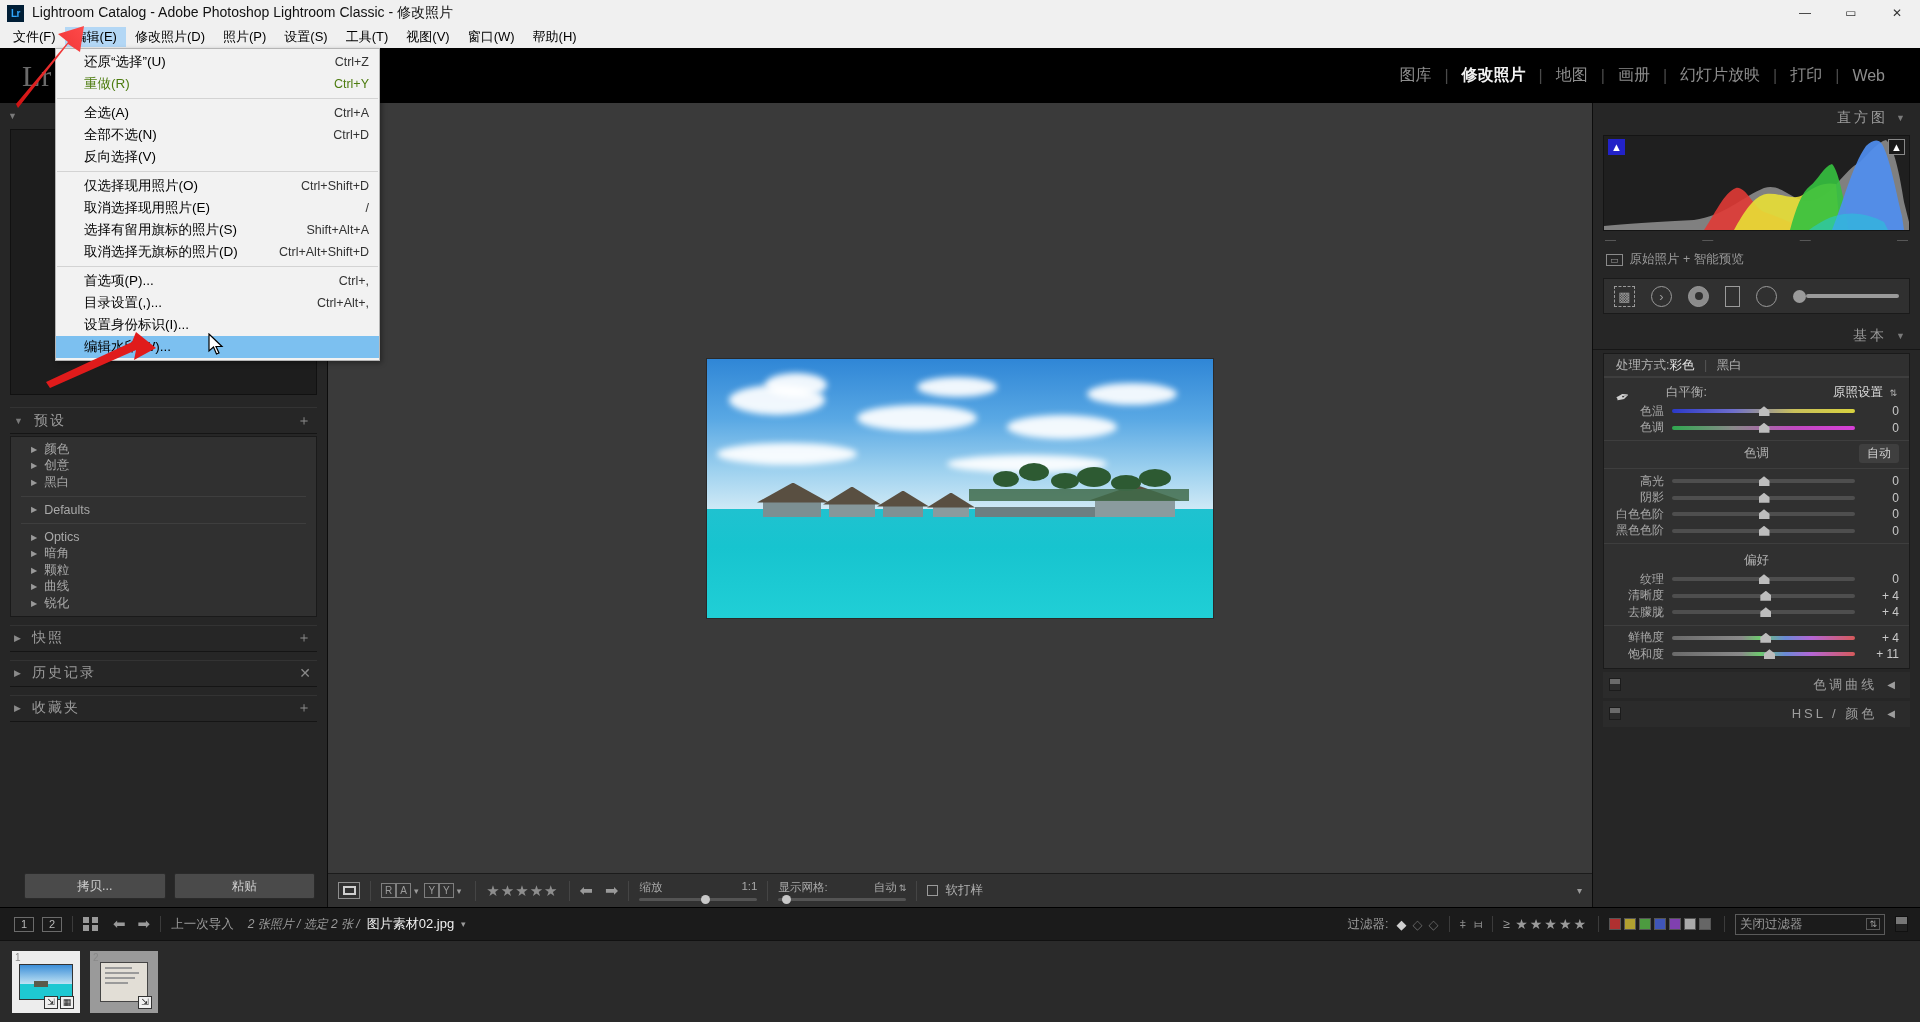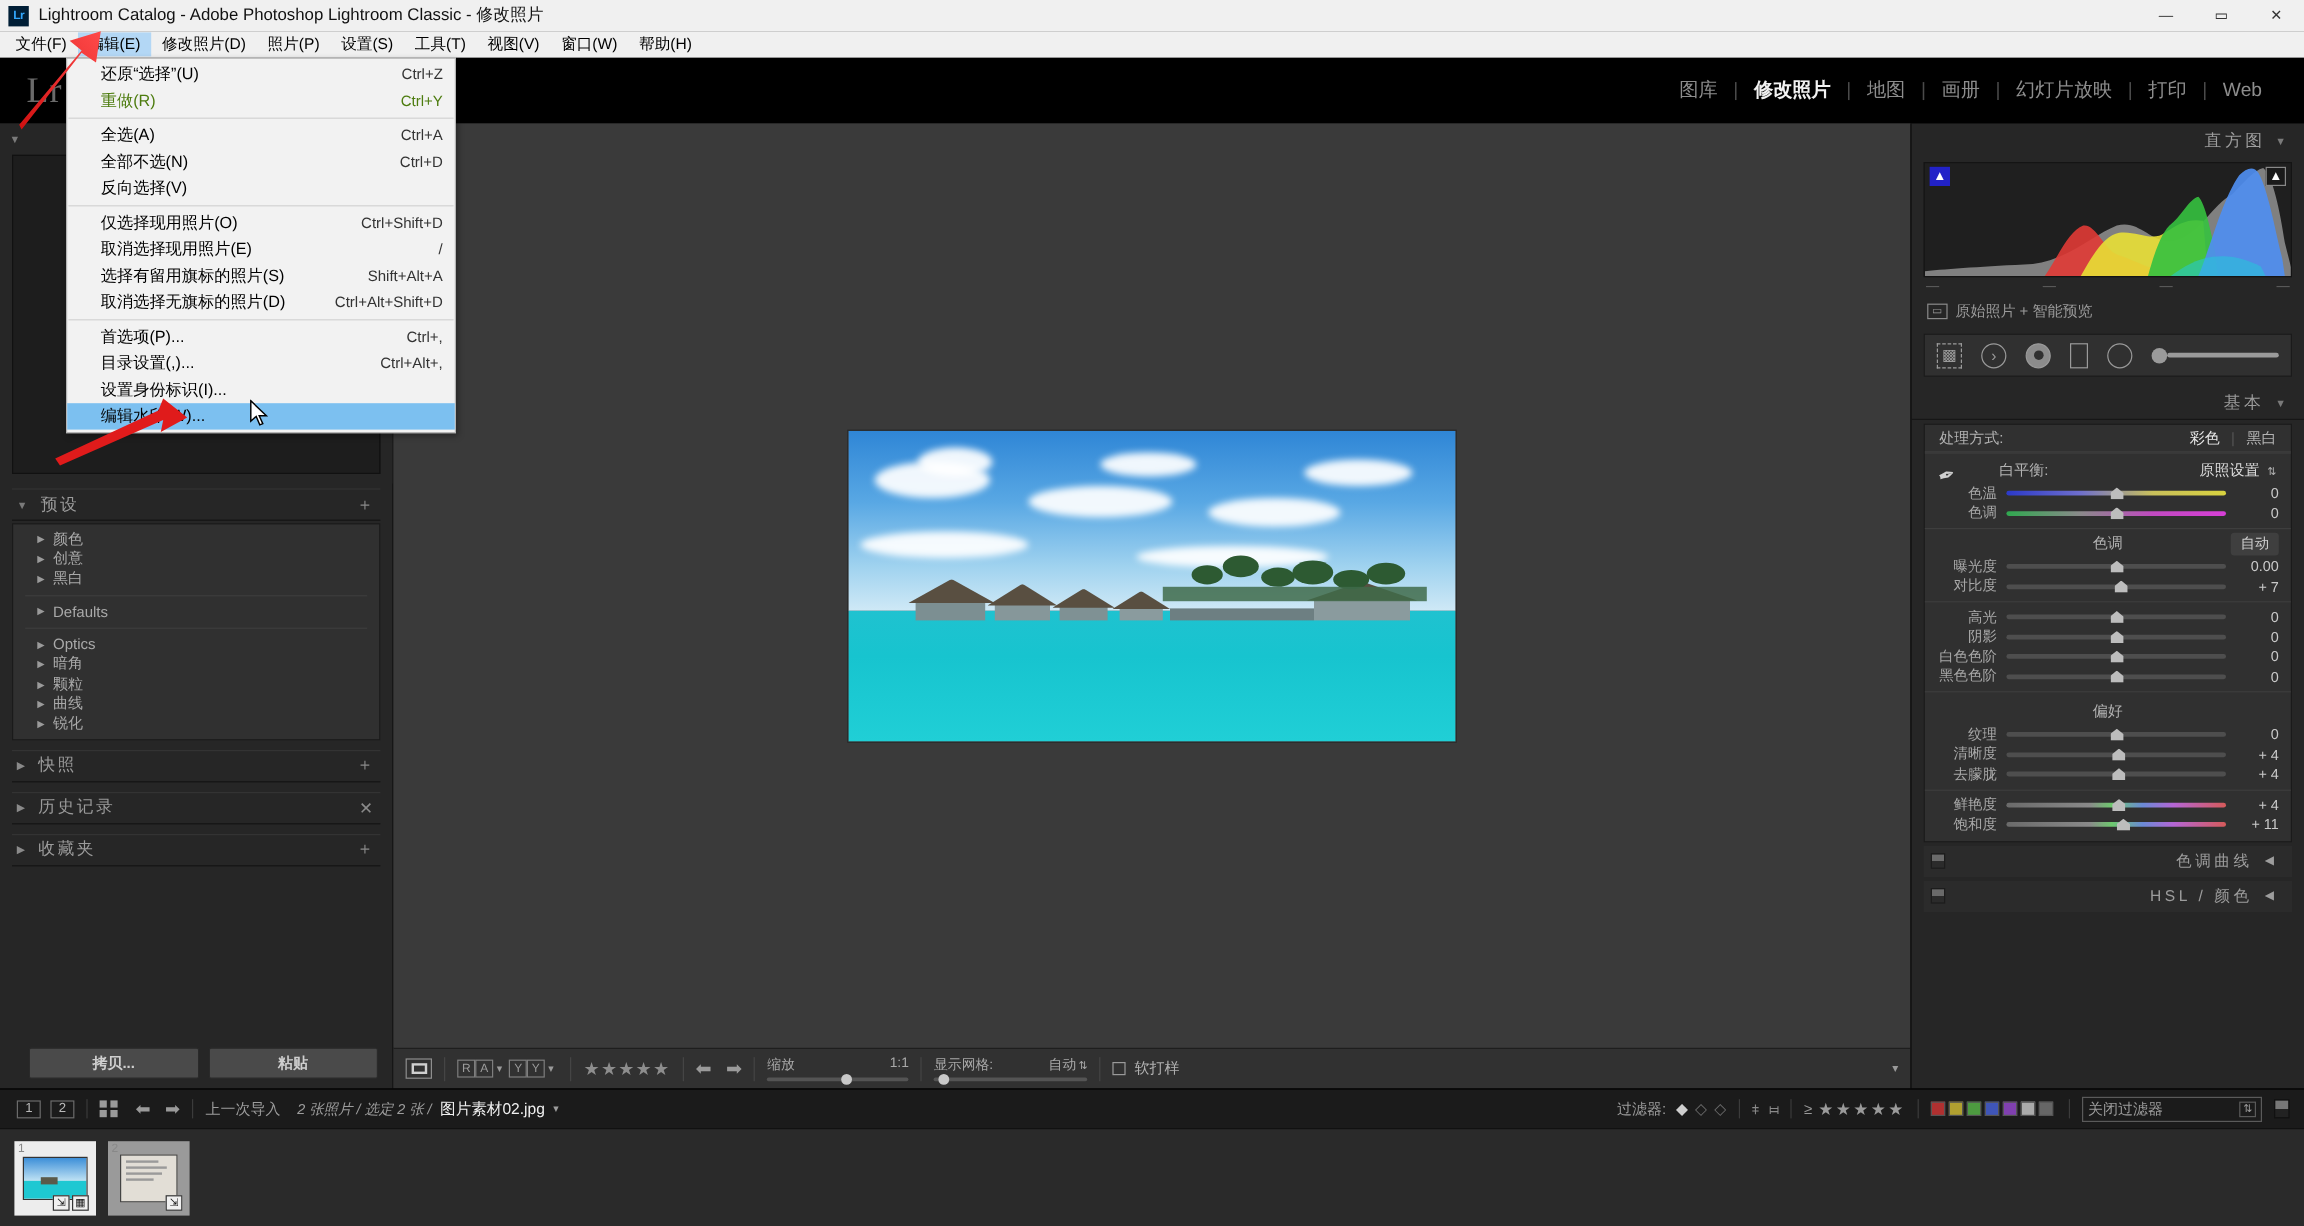--- a/index.html
+++ b/index.html
@@ -94,21 +94,21 @@
     letter-spacing:2px; border-bottom:1px solid #151515;
     border-top:1px solid #333; padding:0 4px;}
   .sect-head .left { display:flex; align-items:center; gap:9px; }
   .sect-head .plus { color:#8a8a8a; font-size:14px; }
   .preset-body { background:#303030; border:1px solid #1a1a1a;
     padding:4px 0; margin-top:2px; }
   .prow { height:16.5px; display:flex; align-items:center; gap:7px;
     padding-left:20px; font-size:12.5px; color:#a9a9a9; }
   .prow .ar { font-size:8px; color:#9a9a9a; }
   .pdiv { height:1px; background:#3e3e3e; margin:5px 10px; }
-  #copypaste { height:34px; display:flex; gap:8px; padding:0 12px 8px 24px;font-weight:bold; }
+  #copypaste { height:34px; display:flex; gap:8px; padding:0 12px 8px 24px; }
   .btn-lr { flex:1; background:#4a4a4a; border:1px solid #2a2a2a;
     border-radius:2px; color:#cfcfcf; font-size:12.5px;
     display:flex; align-items:center; justify-content:center; }
   
   #canvas { flex:1; position:relative; display:flex; align-items:center;
     justify-content:center; background:#3a3a3a; }
   #photo { width:506px; height:259px; position:relative; overflow:hidden;
     box-shadow:0 0 0 1px #2a2a2a; }
   .sky { position:absolute; left:0; right:0; top:0; height:58%;
     background:linear-gradient(#2f86d6 0%, #59a8e4 40%, #9fd2ef 75%, #cfe9f6 100%); }
@@ -520,21 +520,21 @@
         <span style="flex:1;height:4px;background:#9a9a9a;display:block;border-radius:2px;"></span>
       </div>
     </div>
 
     <div class="pnl-head right" style="margin-top:8px;letter-spacing:3px;">
       <span>基本</span>
       <span class="tri" style="margin-left:9px;">▼</span>
     </div>
 
     <div class="basic-body">
-      <div class="brow" style="justify-content:space-between;">
+      <div class="brow" style="">
         <span>处理方式:</span>
         <span>
           <span style="color:#e8e8e8;">彩色</span>
           <span style="color:#555;margin:0 6px;">|</span>
           <span>黑白</span>
         </span>
       </div>
       <div class="bdiv"></div>
       <div class="bdiv"></div>
       <div style="position:relative;padding-top:3px;">
@@ -561,36 +561,20 @@
               </span>
               <span class="sl-val">0</span>
             </div>
           </div>
       </div>
       <div class="bdiv" style="margin-top:4px;"></div>
       <div class="sect-title">
         <span>色调</span>
         <span class="auto-btn">自动</span>
       </div>
-      <div id="tone-sliders">
-          <div class="sl-row">
-            <span class="sl-label">曝光度</span>
-            <span class="sl-track" style="background:#4e4e4e;">
-              <i class="sl-knob" style="left:50%;"></i>
-            </span>
-            <span class="sl-val">0.00</span>
-          </div>
-          <div class="sl-row">
-            <span class="sl-label">对比度</span>
-            <span class="sl-track" style="background:#4e4e4e;">
-              <i class="sl-knob" style="left:52%;"></i>
-            </span>
-            <span class="sl-val">+ 7</span>
-          </div>
-        </div>
       <div class="bdiv" style="margin:4px 0;"></div>
       <div id="tone-sliders2">
           <div class="sl-row">
             <span class="sl-label">高光</span>
             <span class="sl-track" style="background:#4e4e4e;">
               <i class="sl-knob" style="left:50%;"></i>
             </span>
             <span class="sl-val">0</span>
           </div>
           <div class="sl-row">

